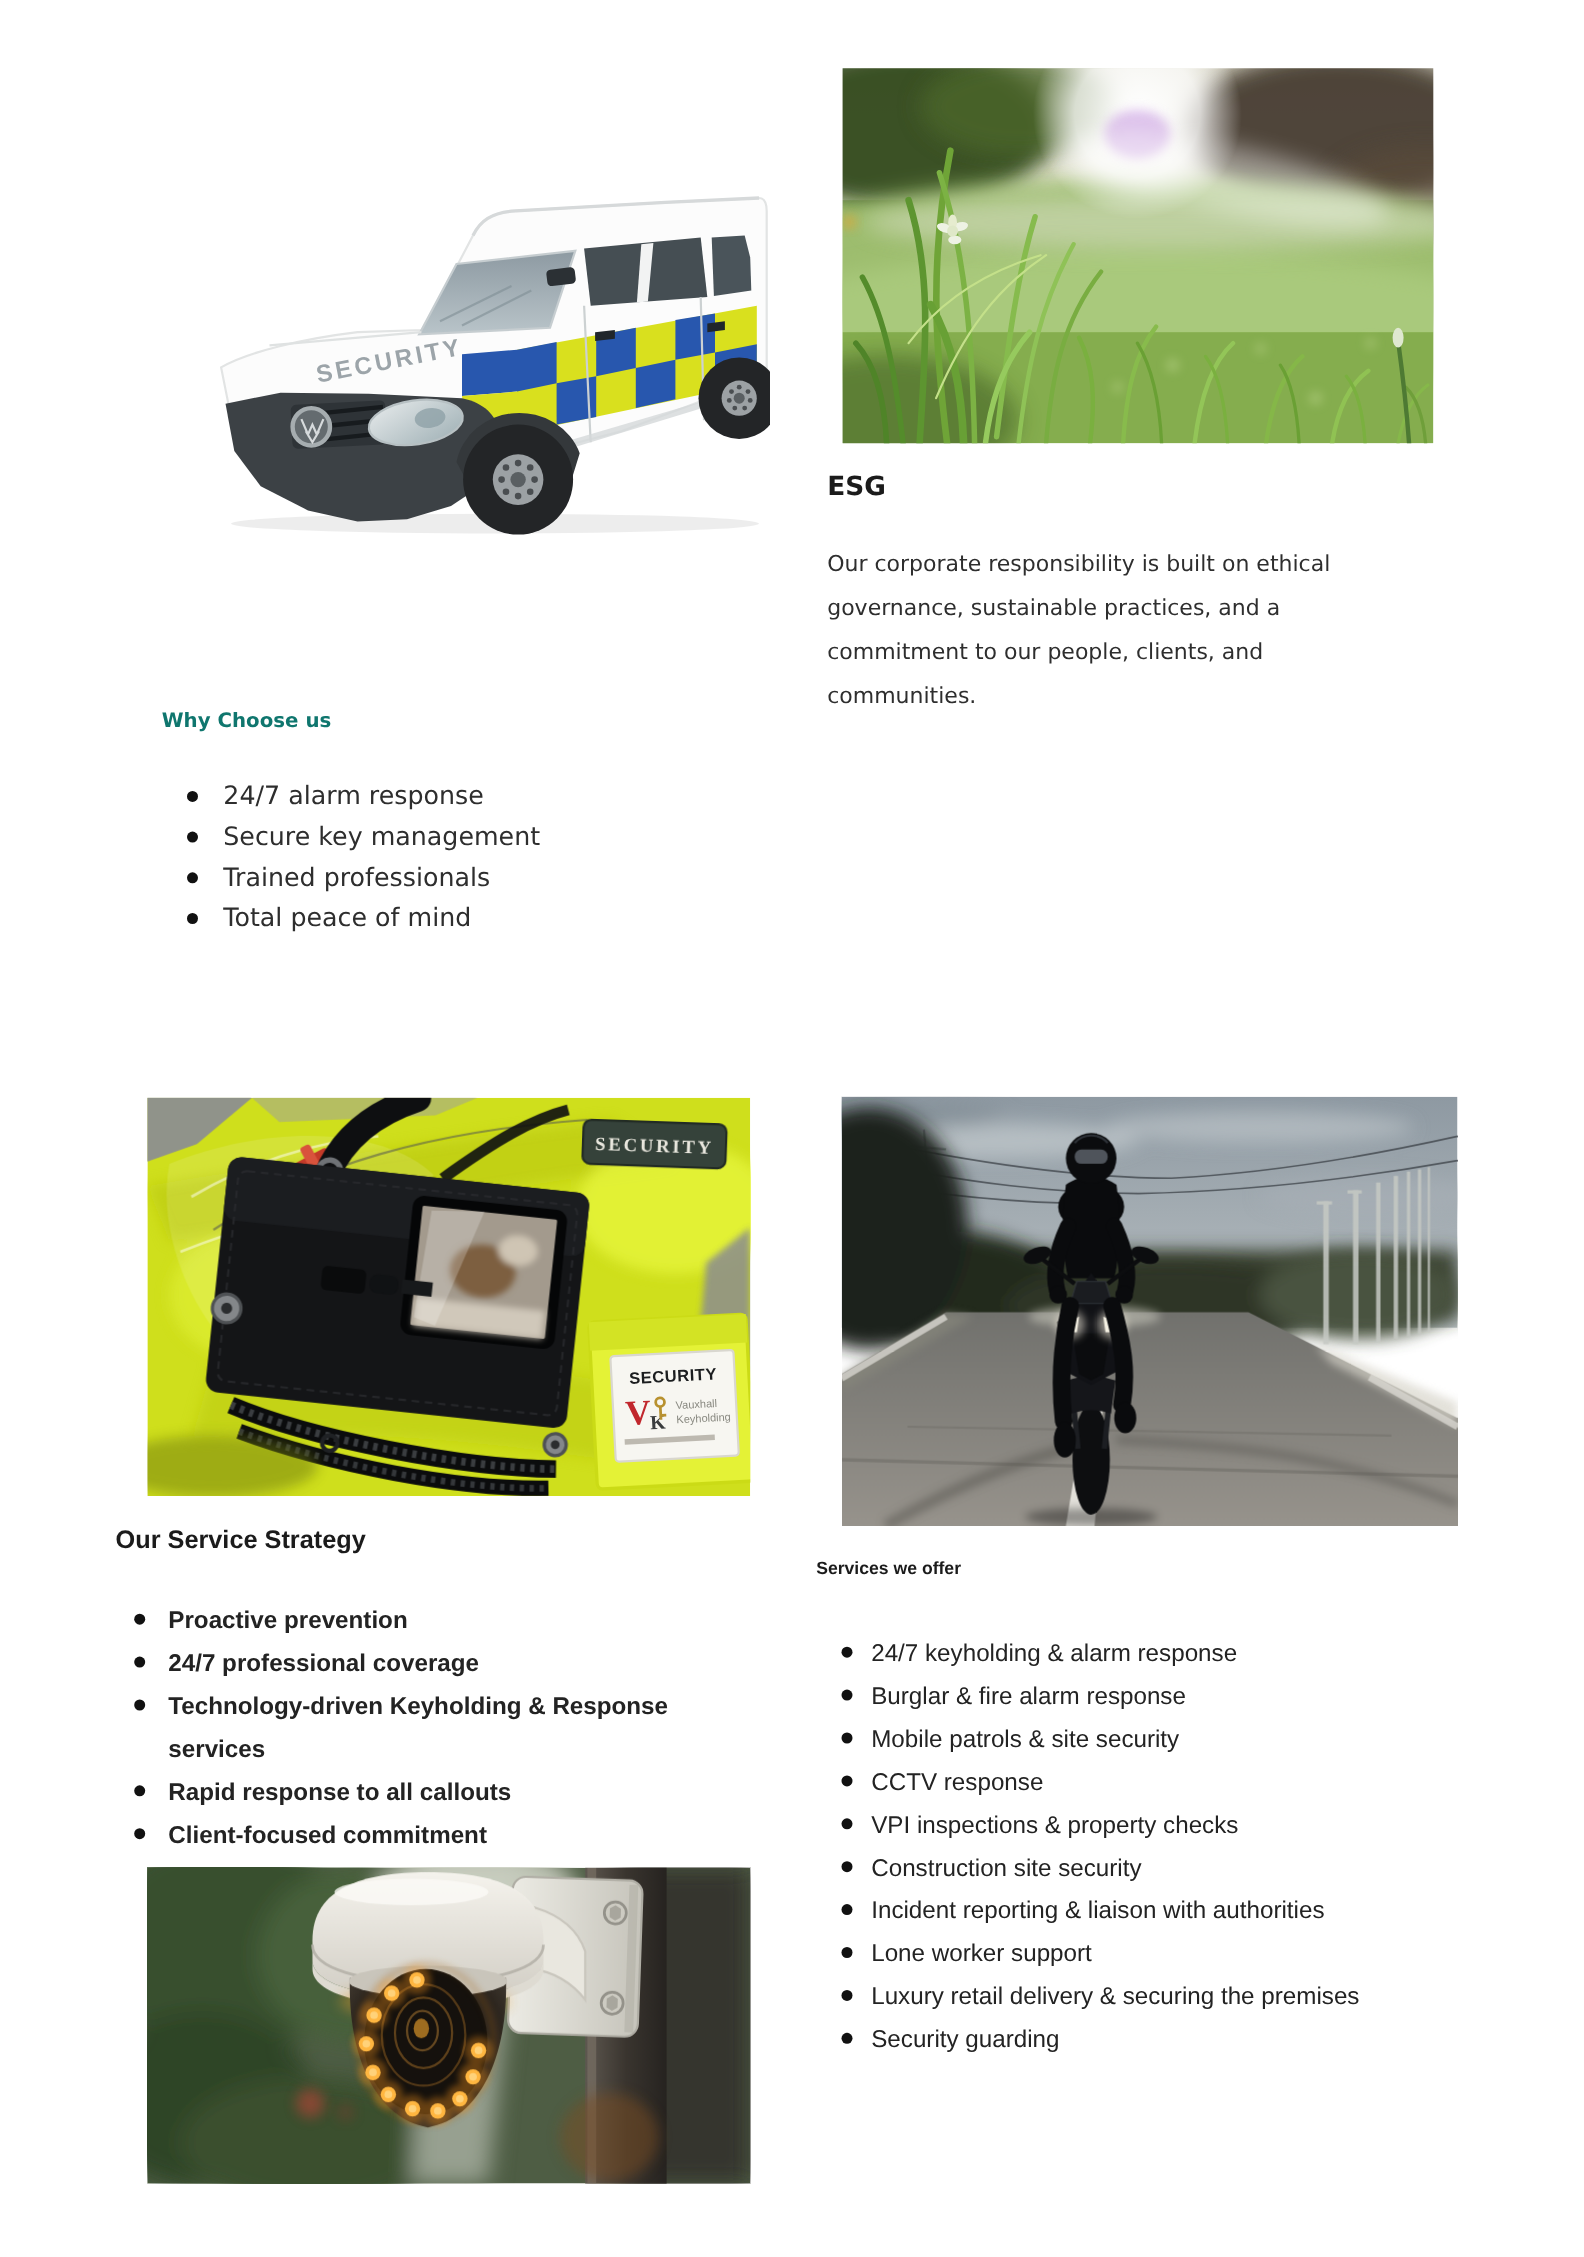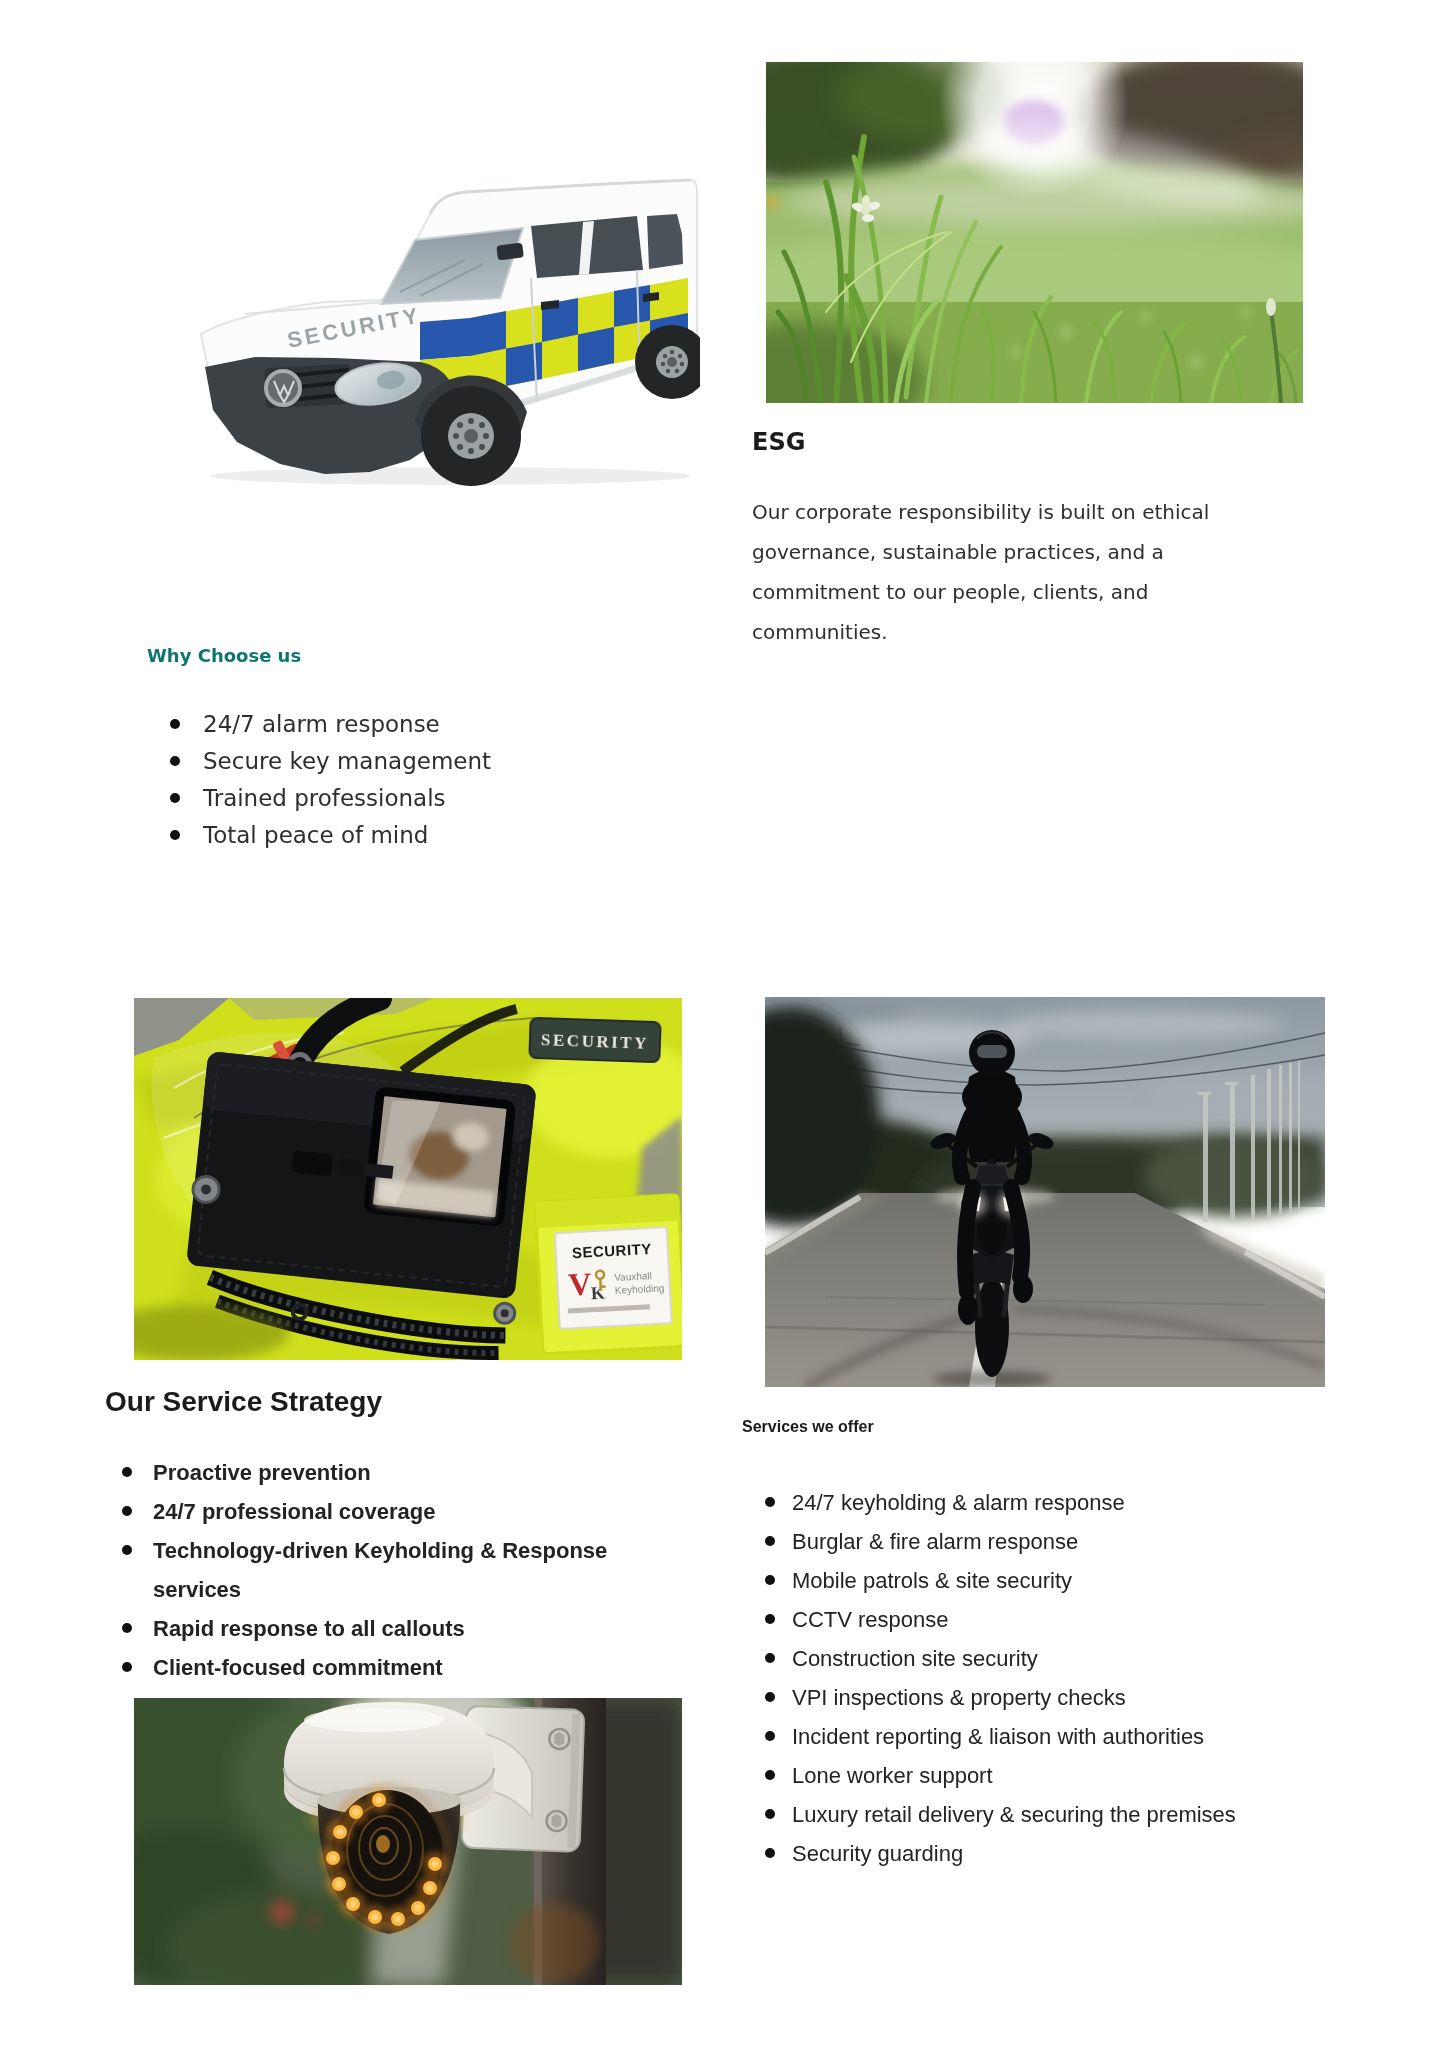--- a/index.html
+++ b/index.html
@@ -10,21 +10,21 @@
   .why-h{left:147px;top:645px;font-family:"DejaVu Sans",sans-serif;font-weight:bold;
          font-size:18px;color:#0f766e;}
   .why-list{left:170px;top:706px;width:470px;font-family:"DejaVu Sans",sans-serif;
             font-size:23px;line-height:37px;color:#2e2e2e;}
   .esg-h{left:752px;top:428px;font-family:"DejaVu Sans",sans-serif;font-weight:bold;
          font-size:24px;color:#1b1b1b;}
   .esg-p{left:752px;top:492px;width:505px;font-family:"DejaVu Sans",sans-serif;
          font-size:20px;line-height:40px;color:#2e2e2e;margin:0;}
   .tagline{left:740px;top:694px;width:592px;text-align:center;font-size:50px;
            line-height:58px;color:#ED9861;font-family:"Liberation Sans",sans-serif;}
-  .strat-h{left:105px;top:1386px;font-weight:bold;font-size:28px;color:#1b1b1b;}
+  .strat-h{left:105px;top:1386px;font-weight:bold;font-size:23px;color:#1b1b1b;}
   .strat-list{left:122px;top:1453px;width:600px;font-size:22px;line-height:39px;color:#232323;}
   .serv-h{left:742px;top:1418px;font-weight:bold;font-size:16px;color:#1b1b1b;}
   .serv-list{left:765px;top:1483px;width:585px;font-size:22px;line-height:39px;color:#232323;}
   ul.blist{list-style:none;margin:0;padding:0;}
   ul.blist li{position:relative;padding-left:27px;}
   ul.why-list li{padding-left:33px;}
   ul.strat-list li{padding-left:31px;font-weight:bold;}
   ul.blist li::before{content:'';position:absolute;left:0;width:10px;height:10px;
       border-radius:50%;background:#111;}
   ul.why-list li::before{top:13px;}
@@ -424,22 +424,22 @@
     <li>Rapid response to all callouts</li>
     <li>Client-focused commitment</li>
   </ul>
 
   <div class="abs serv-h">Services we offer</div>
   <ul class="abs blist serv-list">
     <li>24/7 keyholding &amp; alarm response</li>
     <li>Burglar &amp; fire alarm response</li>
     <li>Mobile patrols &amp; site security</li>
     <li>CCTV response</li>
+    <li>VPI inspections &amp; property checks</li>
     <li>Construction site security</li>
-    <li>VPI inspections &amp; property checks</li>
     <li>Incident reporting &amp; liaison with authorities</li>
     <li>Lone worker support</li>
     <li class="wrap-serv">Luxury retail delivery &amp; securing the premises</li>
     <li>Security guarding</li>
   </ul>
 
   <svg class="abs photo" style="left:134px;top:1698px" width="548" height="287" viewBox="0 0 548 287">
     <defs>
       <filter id="cb10" x="-60%" y="-60%" width="220%" height="220%">
           <feGaussianBlur stdDeviation="10"></feGaussianBlur>

